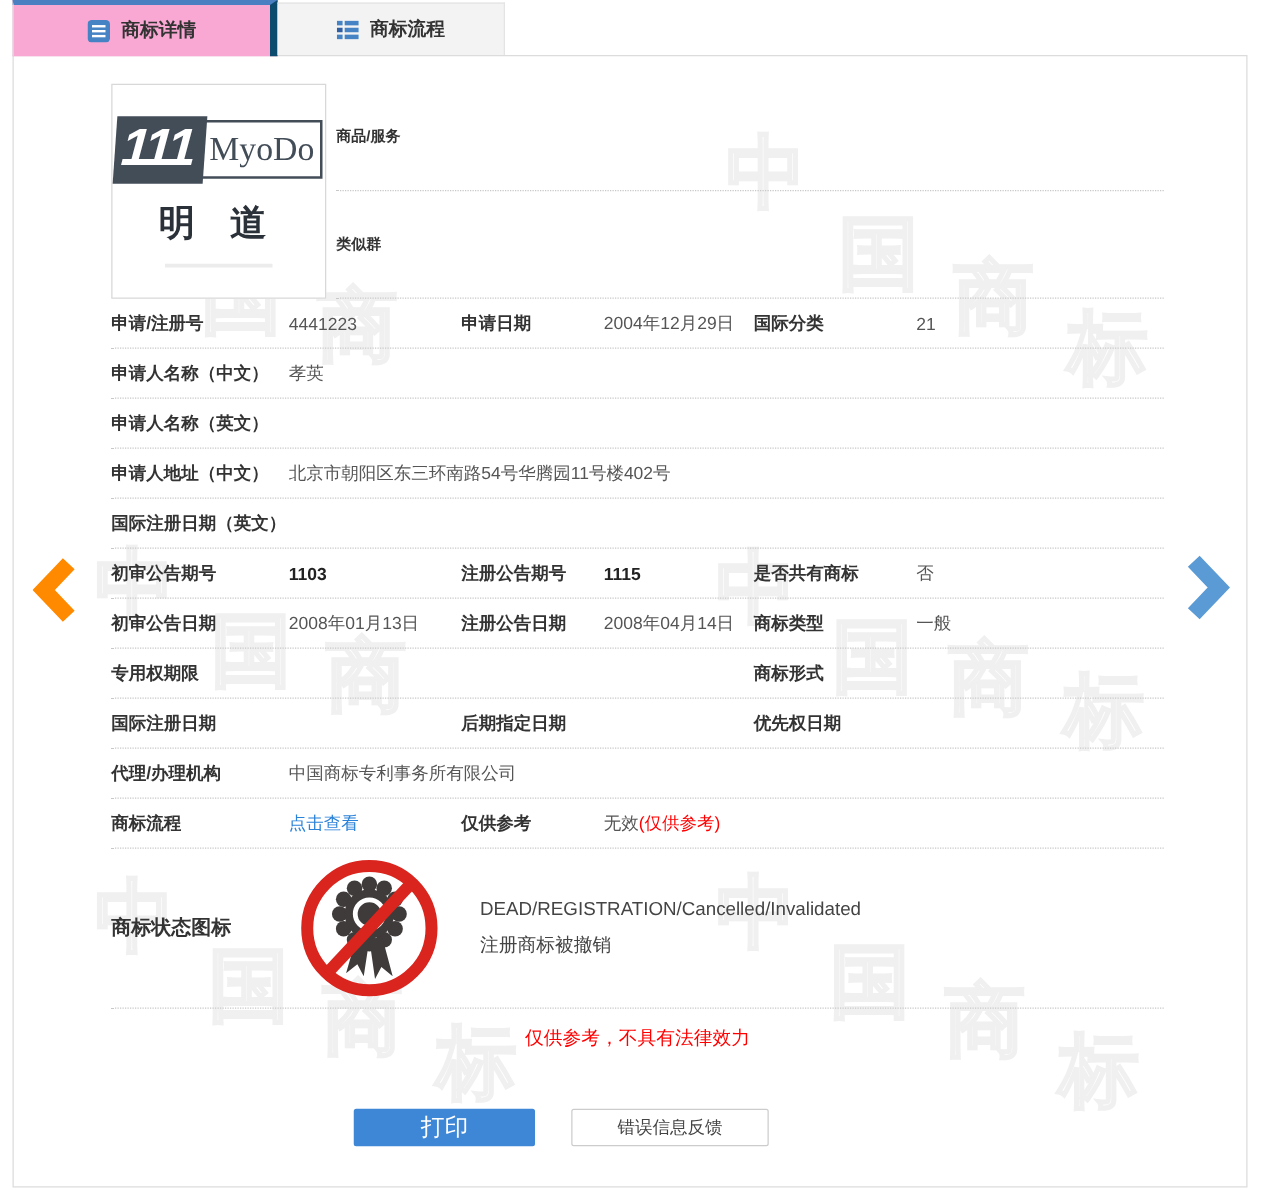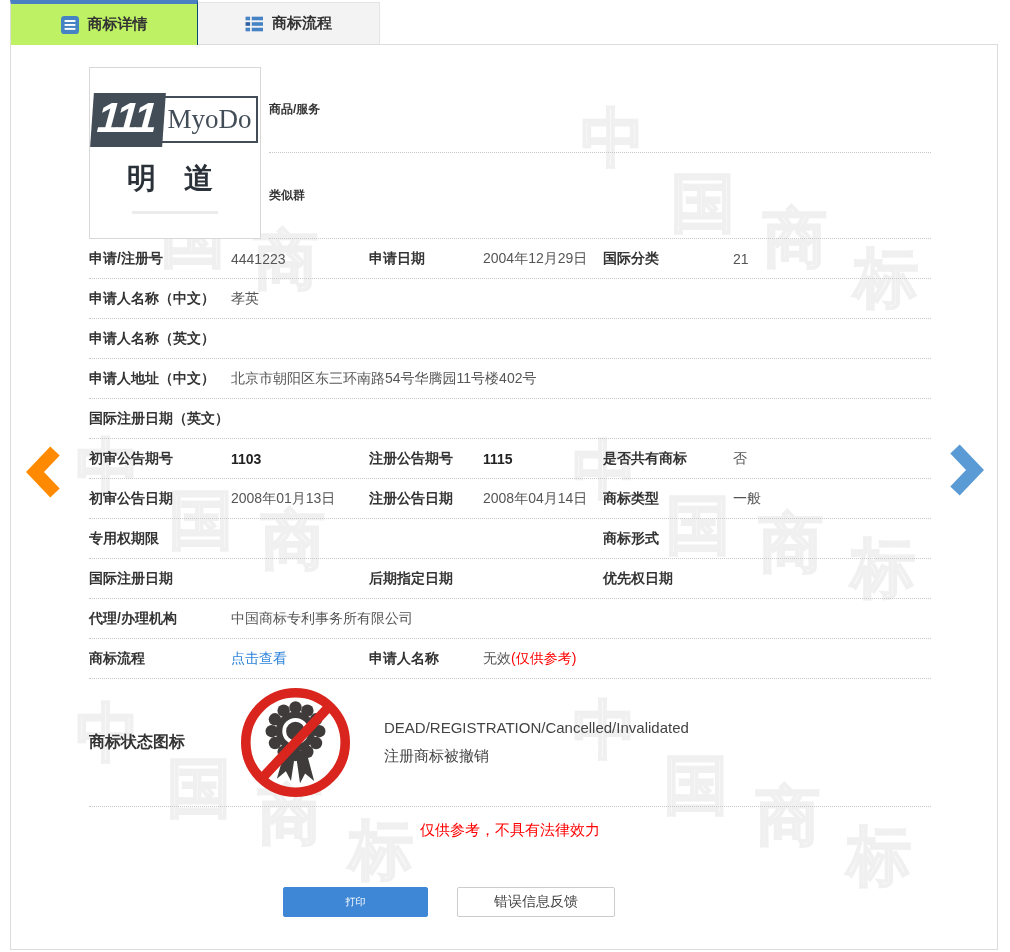--- a/index.html
+++ b/index.html
@@ -3,22 +3,22 @@
 <meta charset="utf-8">
 <style>
   * { box-sizing: border-box; margin: 0; padding: 0; }
   html, body { width: 1010px; height: 952px; background: #fff;
     font-family: "Liberation Sans", "DejaVu Sans", sans-serif; position: relative; }
 
   
   .tabbar { position: absolute; top: 0; left: 10px; display: flex; z-index: 5; }
   .tab { display: flex; align-items: center; justify-content: center; gap: 9px;
     font-size: 15px; font-weight: bold; color: #333; cursor: pointer; }
-  .tab-active { width: 188px; height: 45px; background: #bef264;
-    border-top: 4px solid #4a7fc1; border-left: 1px solid #ddd; border-right: 1px solid #0c4a6e; }
+  .tab-active { width: 212px; height: 45px; background: #f9a8d4;
+    border-top: 4px solid #4a7fc1; border-left: 1px solid #ddd; border-right: 6px solid #0c4a6e; }
   .tab-inactive { width: 182px; height: 42px; margin-top: 2px; background: #f3f3f3;
     border-top: 1px solid #e4e4e4; border-right: 1px solid #e4e4e4; }
   .tab-ico { width: 18px; height: 18px; display: inline-block; }
 
   
   .panel { position: absolute; top: 44px; left: 10px; width: 988px; height: 906px;
     border: 1px solid #dcdcdc; background: #fff; overflow: hidden; }
 
   
   .wm-layer { position: absolute; inset: 0; pointer-events: none; z-index: 0; }
@@ -58,21 +58,21 @@
   .note-red { color: #f00; }
 
   
   .status-row { height: 128px; border-bottom: 1px dotted #c8c8c8; display: flex; align-items: center; }
   .status-icon { width: 113px; height: 113px; margin-left: 8px; margin-right: 32px; flex: none; }
   .status-texts { display: flex; flex-direction: column; gap: 11px; font-size: 15px; color: #444; }
 
   .disclaimer { margin-top: 14px; height: 20px; text-align: center; color: #f00; font-size: 15px; }
 
   .btn-row { display: flex; gap: 29px; margin-top: 46px; padding-left: 194px; }
-  .btn { height: 30px; font-size: 10px; border-radius: 2px; cursor: pointer;
+  .btn { height: 30px; font-size: 19px; border-radius: 2px; cursor: pointer;
     font-family: "Liberation Sans", "DejaVu Sans", sans-serif; }
   .btn-print { width: 145px; background: #3e87d6; border: 1px solid #3e87d6; color: #fff; }
   .btn-feedback { width: 158px; background: #fff; border: 1px solid #ccc; color: #444; font-size: 14px; }
 
   
   .nav-arrow { position: absolute; z-index: 6; cursor: pointer; }
   .nav-left { left: 26px; top: 446px; }
   .nav-right { left: 948px; top: 444px; }
 </style>
 </head>
@@ -218,21 +218,21 @@
     </div>
 
     <div class="f-row">
       <span class="cl w-l1">代理/办理机构</span>
       <span class="cv w-span">中国商标专利事务所有限公司</span>
     </div>
 
     <div class="f-row">
       <span class="cl w-l1">商标流程</span>
       <span class="w-v1"><span class="link">点击查看</span></span>
-      <span class="cl w-l2">申请人名称</span>
+      <span class="cl w-l2">仅供参考</span>
       <span class="cv w-v3"><span>无效</span><span class="note-red">(仅供参考)</span></span>
     </div>
 
     <div class="status-row">
       <span class="cl w-l1">商标状态图标</span>
       <span class="status-icon">
         <svg viewBox="0 0 100 100" width="113" height="113">
           <g fill="#3f3b3a">
             <circle cx="71" cy="40" r="5.5"></circle>
               <circle cx="68.2" cy="50.5" r="5.5"></circle>

